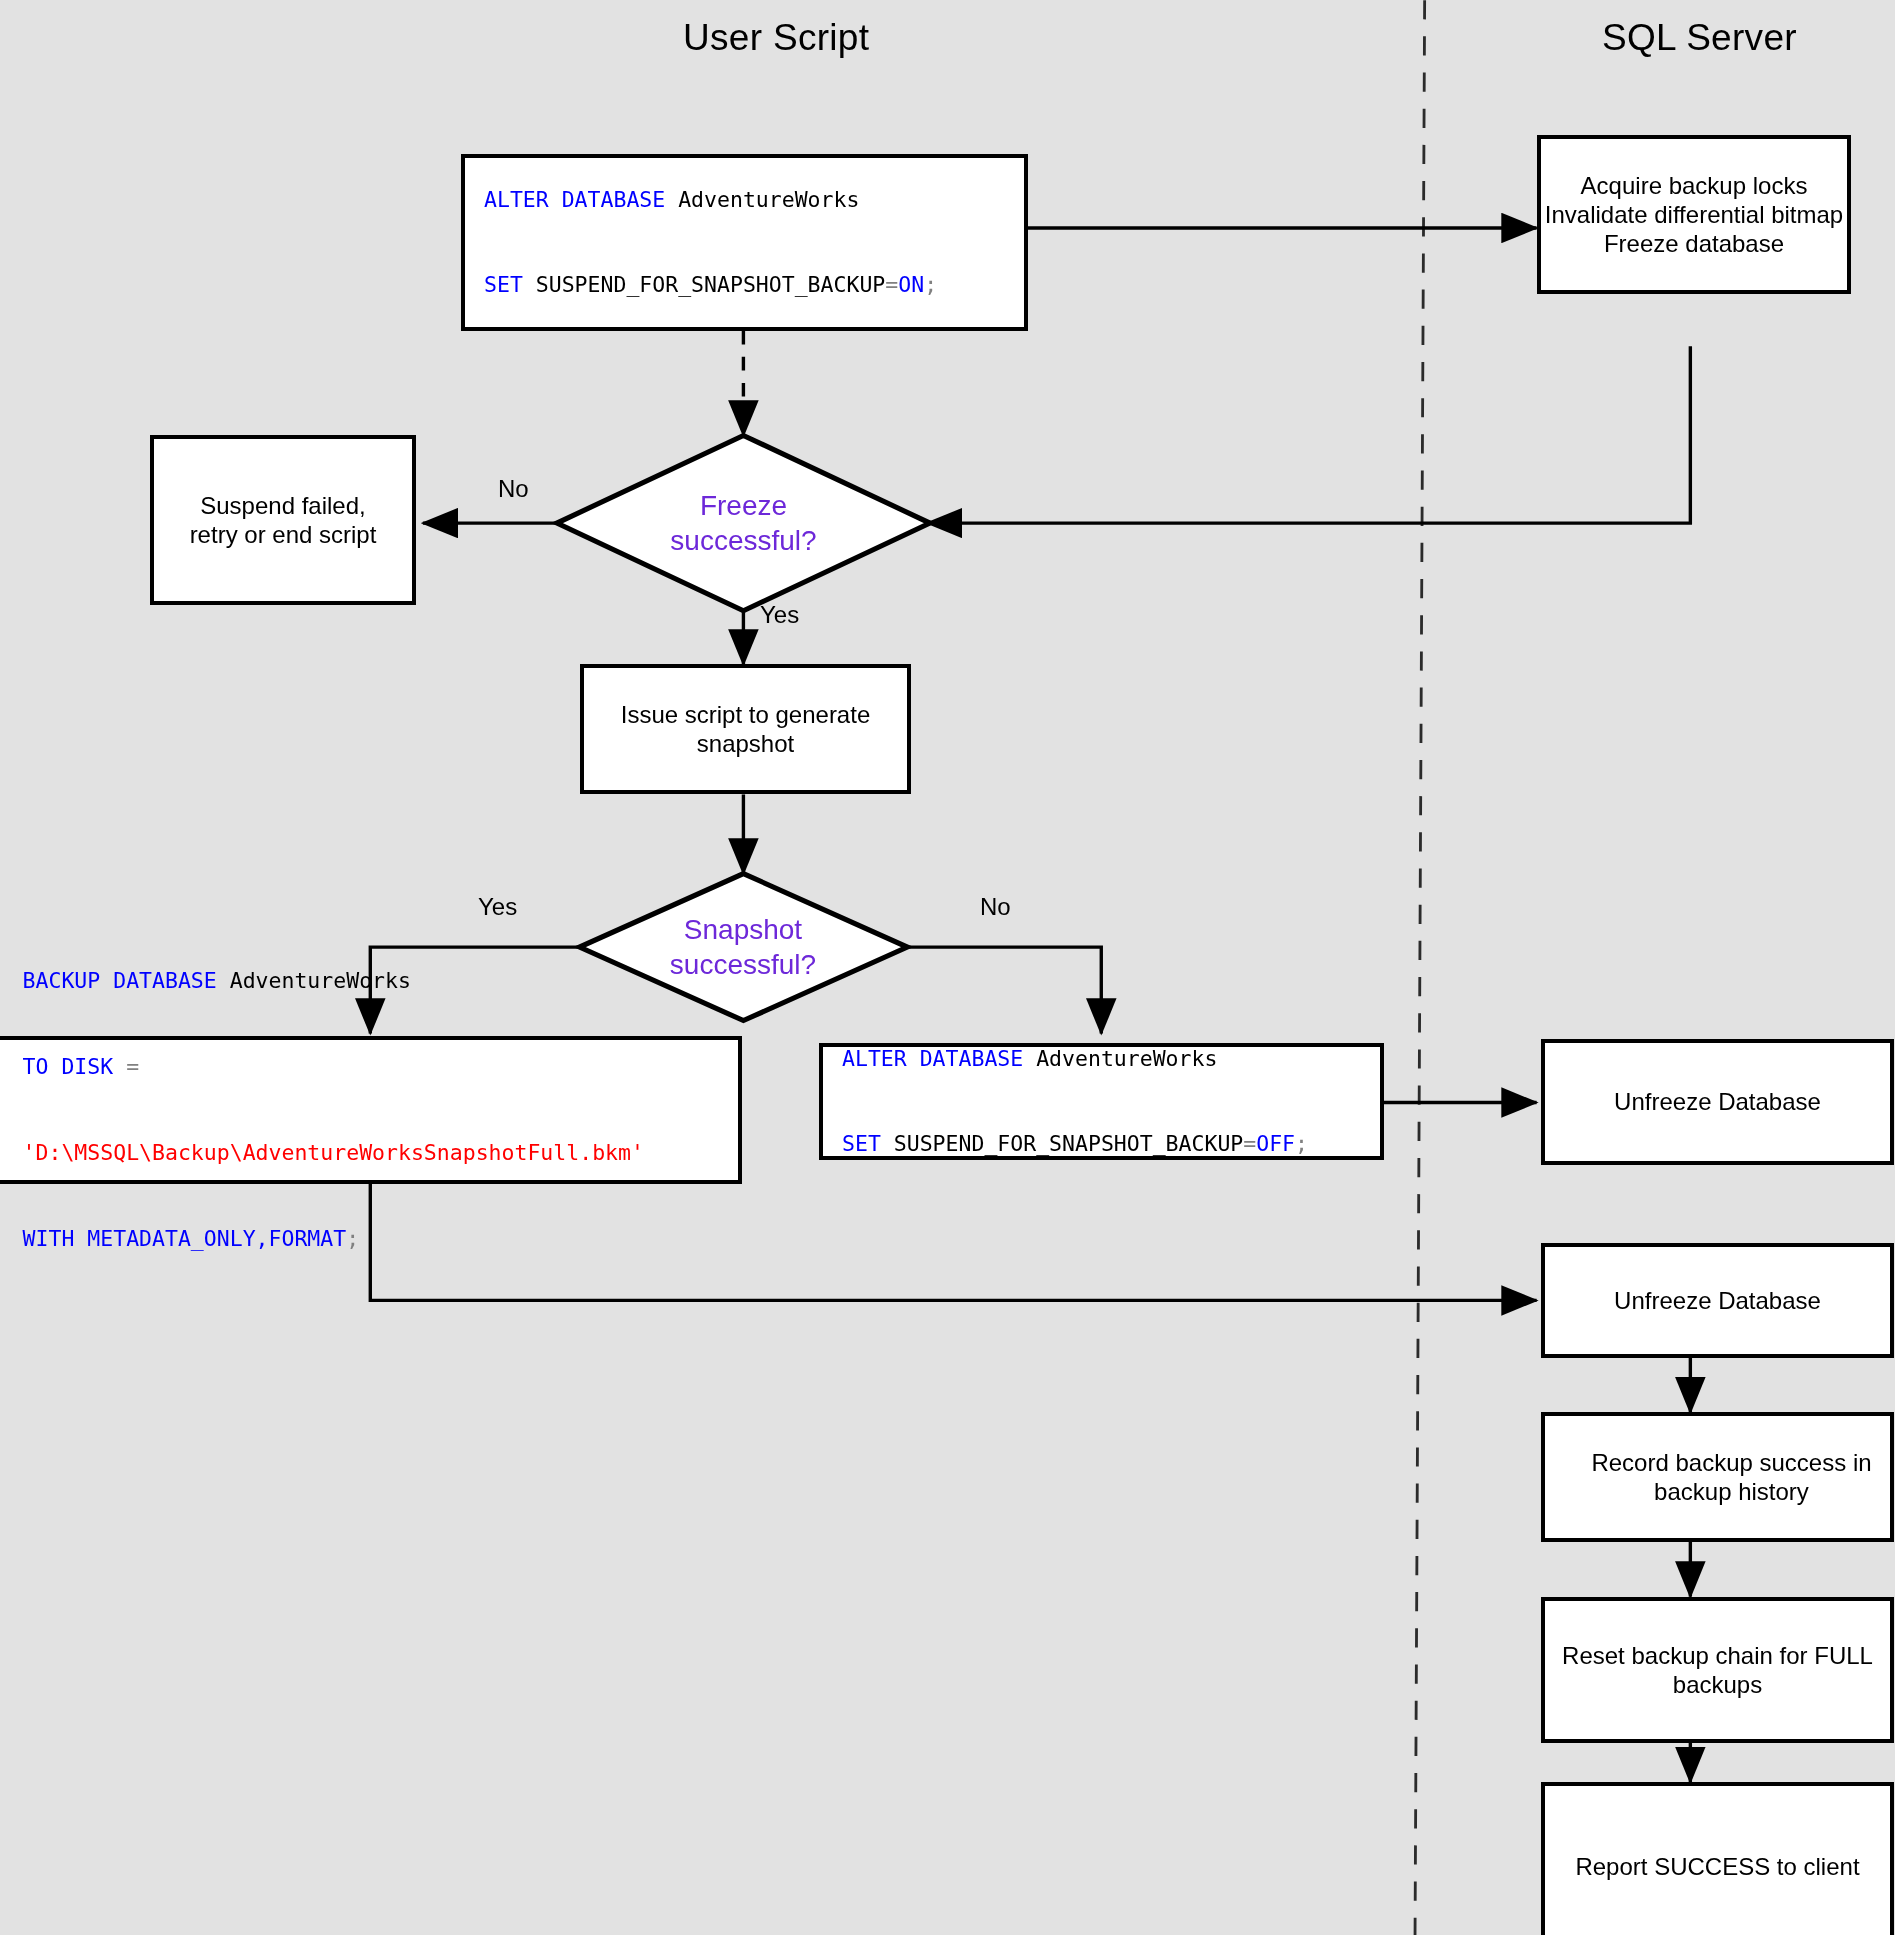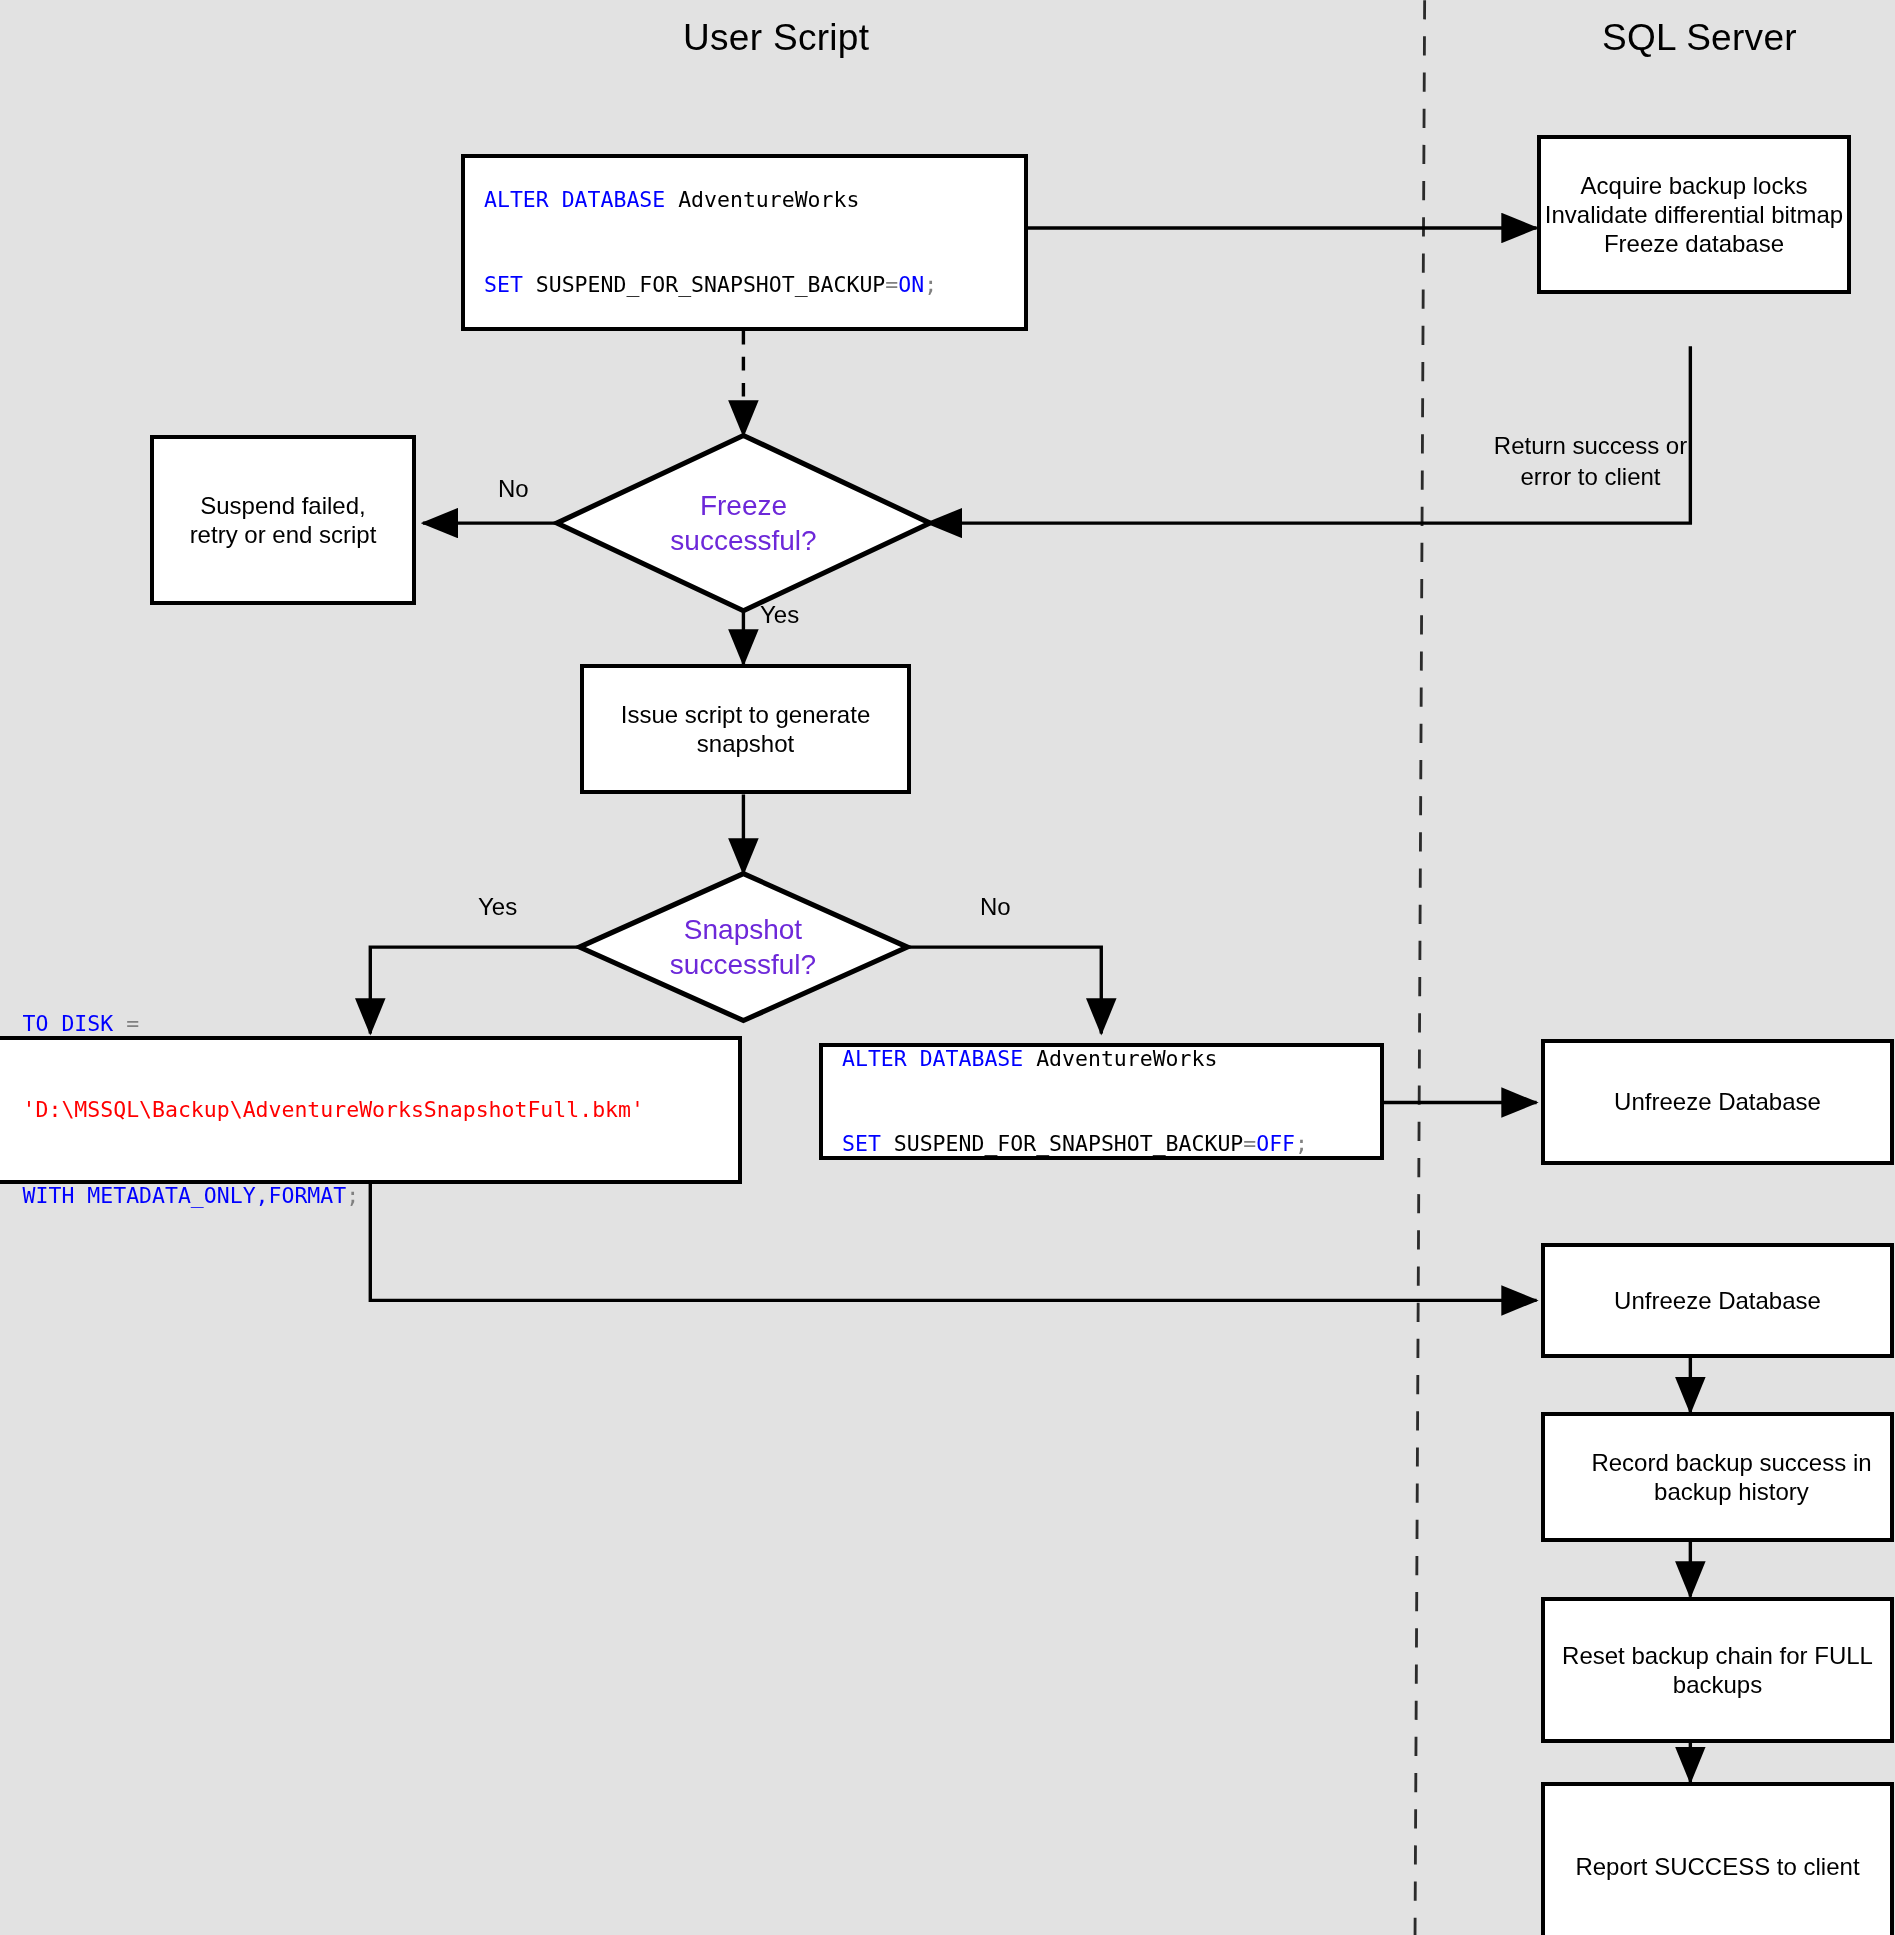--- a/index.html
+++ b/index.html
@@ -163,20 +163,21 @@
 snapshot</span>
   </div>
 
   <div class="diamond" style="left:579px;top:873px;width:328px;height:147px;">
     <div class="dtext" style="white-space:pre-line;">Snapshot
 successful?</div>
   </div>
 
   <div class="node code" style="left:-4px;top:1036px;width:746px;height:148px;">
     <div class="codewrap" style="left:22.6px;">
+      <div><span class="kw">BACKUP DATABASE </span><span class="id">AdventureWorks</span></div>
       <div><span class="kw">TO DISK </span><span class="op">=</span></div>
       <div><span class="str">'D:\MSSQL\Backup\AdventureWorksSnapshotFull.bkm'</span></div>
       <div><span class="kw">WITH METADATA_ONLY,FORMAT</span><span class="op">;</span></div>
     </div>
   </div>
 
   <div class="node code" style="left:819px;top:1043px;width:565px;height:117px;">
     <div class="codewrap">
       <div><span class="kw">ALTER DATABASE </span><span class="id">AdventureWorks</span></div>
       <div><span class="kw">SET </span><span class="id">SUSPEND_FOR_SNAPSHOT_BACKUP</span><span class="op">=</span><span class="kw">OFF</span><span class="op">;</span></div>
@@ -202,17 +203,15 @@
   </div>
 
   <div class="node" style="left:1541px;top:1782px;width:353px;height:170px;">
     <span>Report SUCCESS to client</span>
   </div>
 
   <div class="edge-label" style="left:498px;top:475px;">No</div>
   <div class="edge-label" style="left:760px;top:601px;">Yes</div>
   <div class="edge-label" style="left:478px;top:893px;">Yes</div>
   <div class="edge-label" style="left:980px;top:893px;">No</div>
-  <div class="edge-label multi" style="left: 1472px; top: 430px; width: 237px; white-space: pre-line; text-align: center;" style2="">Return success or
-error to client</div>
 
 </div>
 
 
 </body></html>

